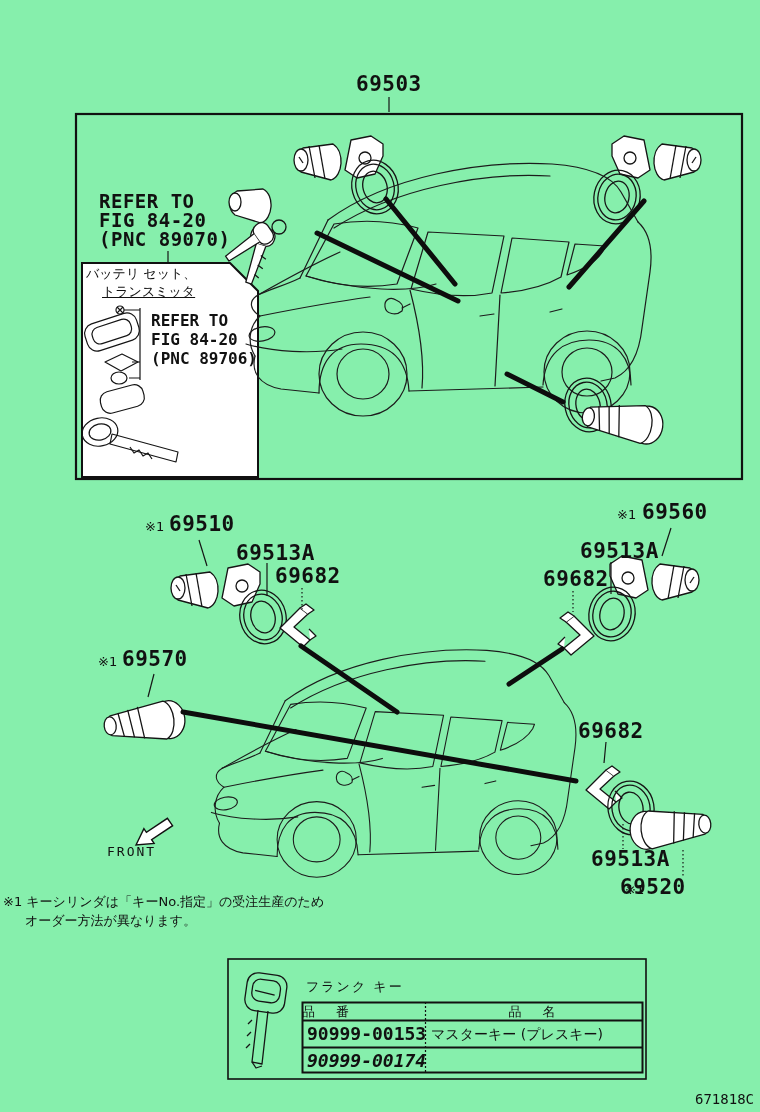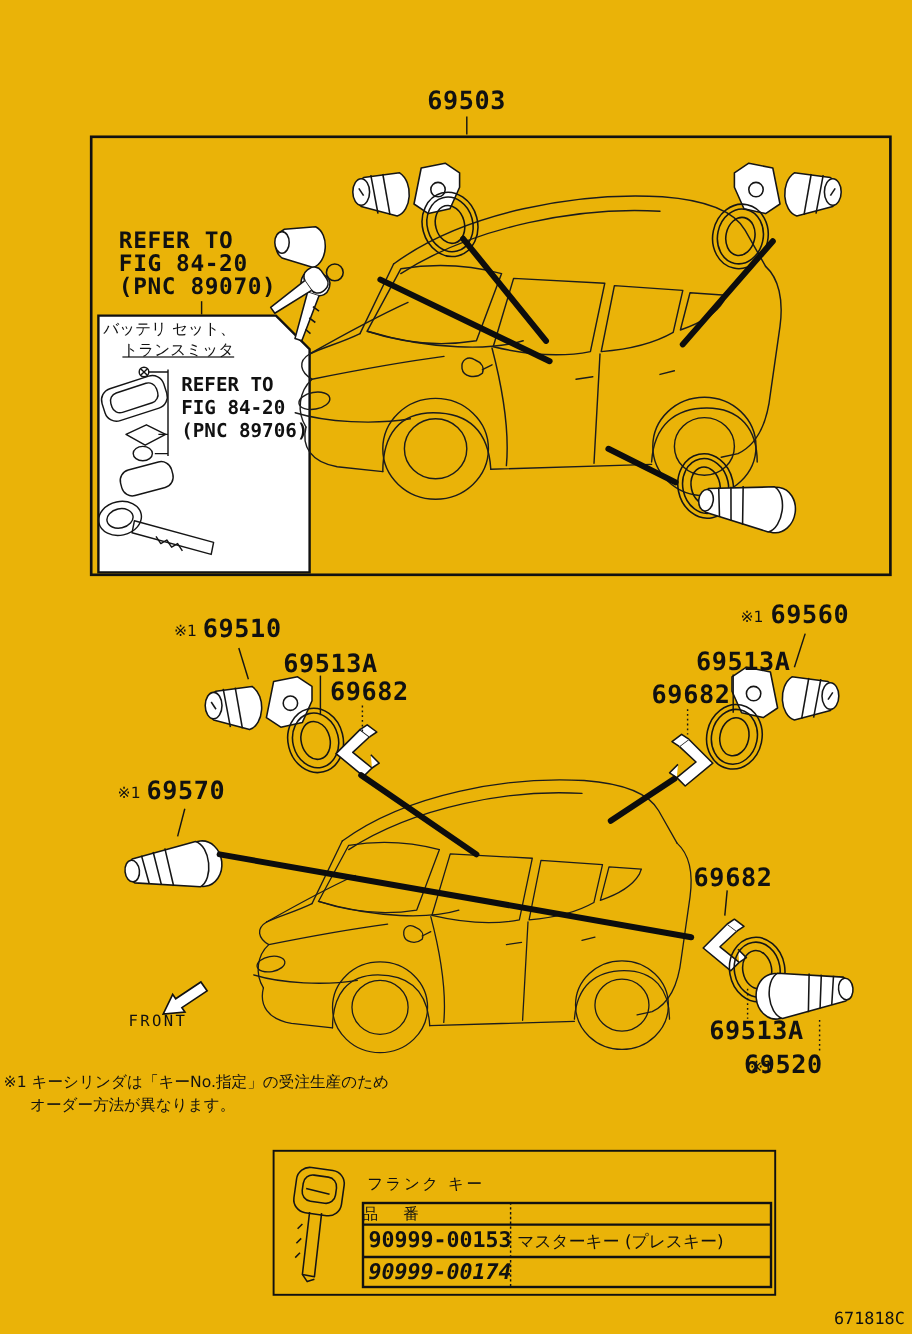--- a/index.html
+++ b/index.html
@@ -1,18 +1,18 @@
 <!DOCTYPE html>
 <html><head>
 <meta charset="utf-8">
 <style>
   * { margin:0; padding:0; box-sizing:border-box; }
   html,body { background:#9a9a9a; }
   #page {
-    position:relative; width:760px; height:1112px; background:#eab308;
+    position:relative; width:760px; height:1112px; background:#86efac;
     color:#111; font-family:"DejaVu Sans", sans-serif; overflow:hidden;
   }
   .abs { position:absolute; white-space:pre; }
   .mono { font-family:"DejaVu Sans Mono", monospace; font-weight:bold; }
   .num  { font-size:21px; letter-spacing:0.5px; }
   .pre  { font-size:12px; }
   .jp   { font-size:13px; }
   .refer-big  { font-size:19px; line-height:19px; letter-spacing:0.5px; }
   .refer-sm   { font-size:16px; line-height:19px; }
   svg { position:absolute; left:0; top:0; }
@@ -223,20 +223,21 @@
   <div class="abs jp pre" style="left:625px; top:882px;">※1</div>
   <div class="abs mono num" style="left:620px; top:875px;">69520</div>
 
   <div class="abs mono" style="left:107px; top:844px; font-size:13px; letter-spacing:2px; font-weight:normal;">FRONT</div>
 
   <div class="abs jp" style="left:3px;  top:893px;">※1 キーシリンダは「キーNo.指定」の受注生産のため</div>
   <div class="abs jp" style="left:25px; top:912px;">オーダー方法が異なります。</div>
 
   <div class="abs jp" style="left:306px; top:978px; letter-spacing:2px;">フランク キー</div>
   <div class="abs jp" style="left:302px; top:1003px; width:123px; text-align:left; letter-spacing:4px;">品　番</div>
+  <div class="abs jp" style="left:425px; top:1003px; width:218px; text-align:center; letter-spacing:4px;">品　名</div>
 
   <div class="abs mono" style="left:307px; top:1023px; font-size:18px;">90999-00153</div>
   <div class="abs jp" style="left:431px; top:1026px; font-size:14px;">マスターキー (プレスキー)</div>
   <div class="abs mono" style="left:307px; top:1050px; font-size:18px;font-style:italic;">90999-00174</div>
 
   <div class="abs mono" style="left:695px; top:1091px; font-size:14px; font-weight:normal;">671818C</div>
 
 </div>
 
 </body></html>

